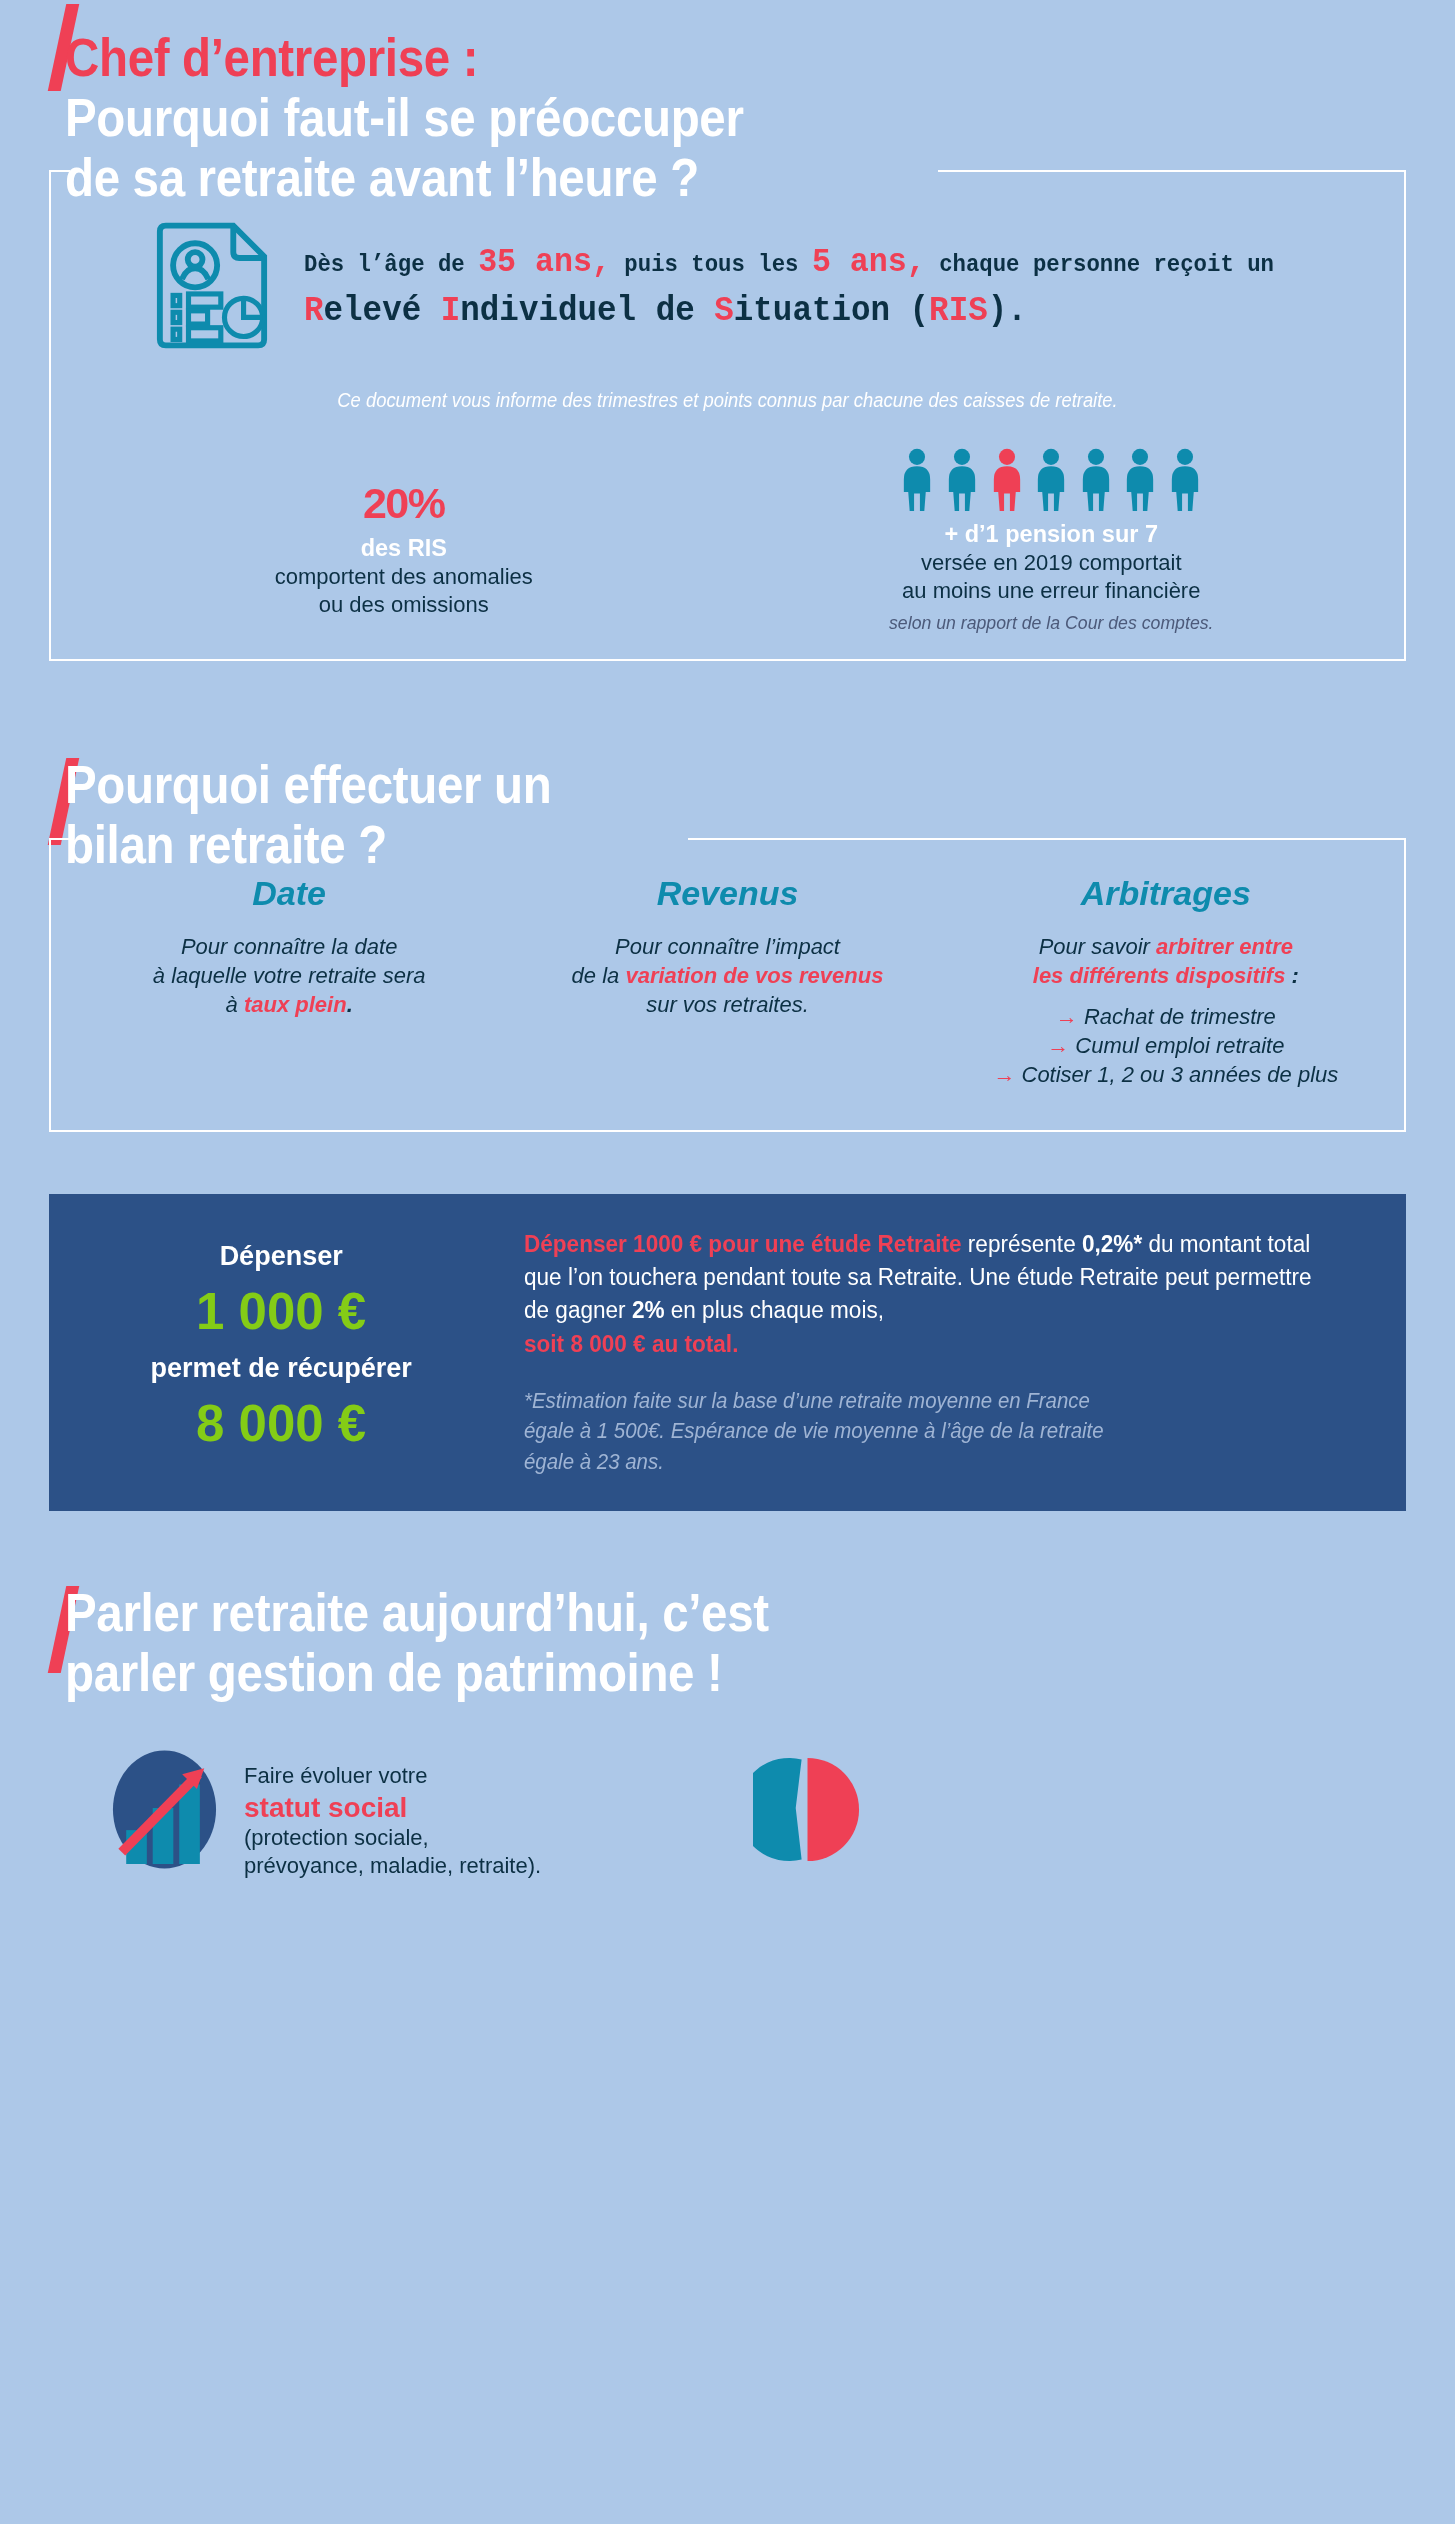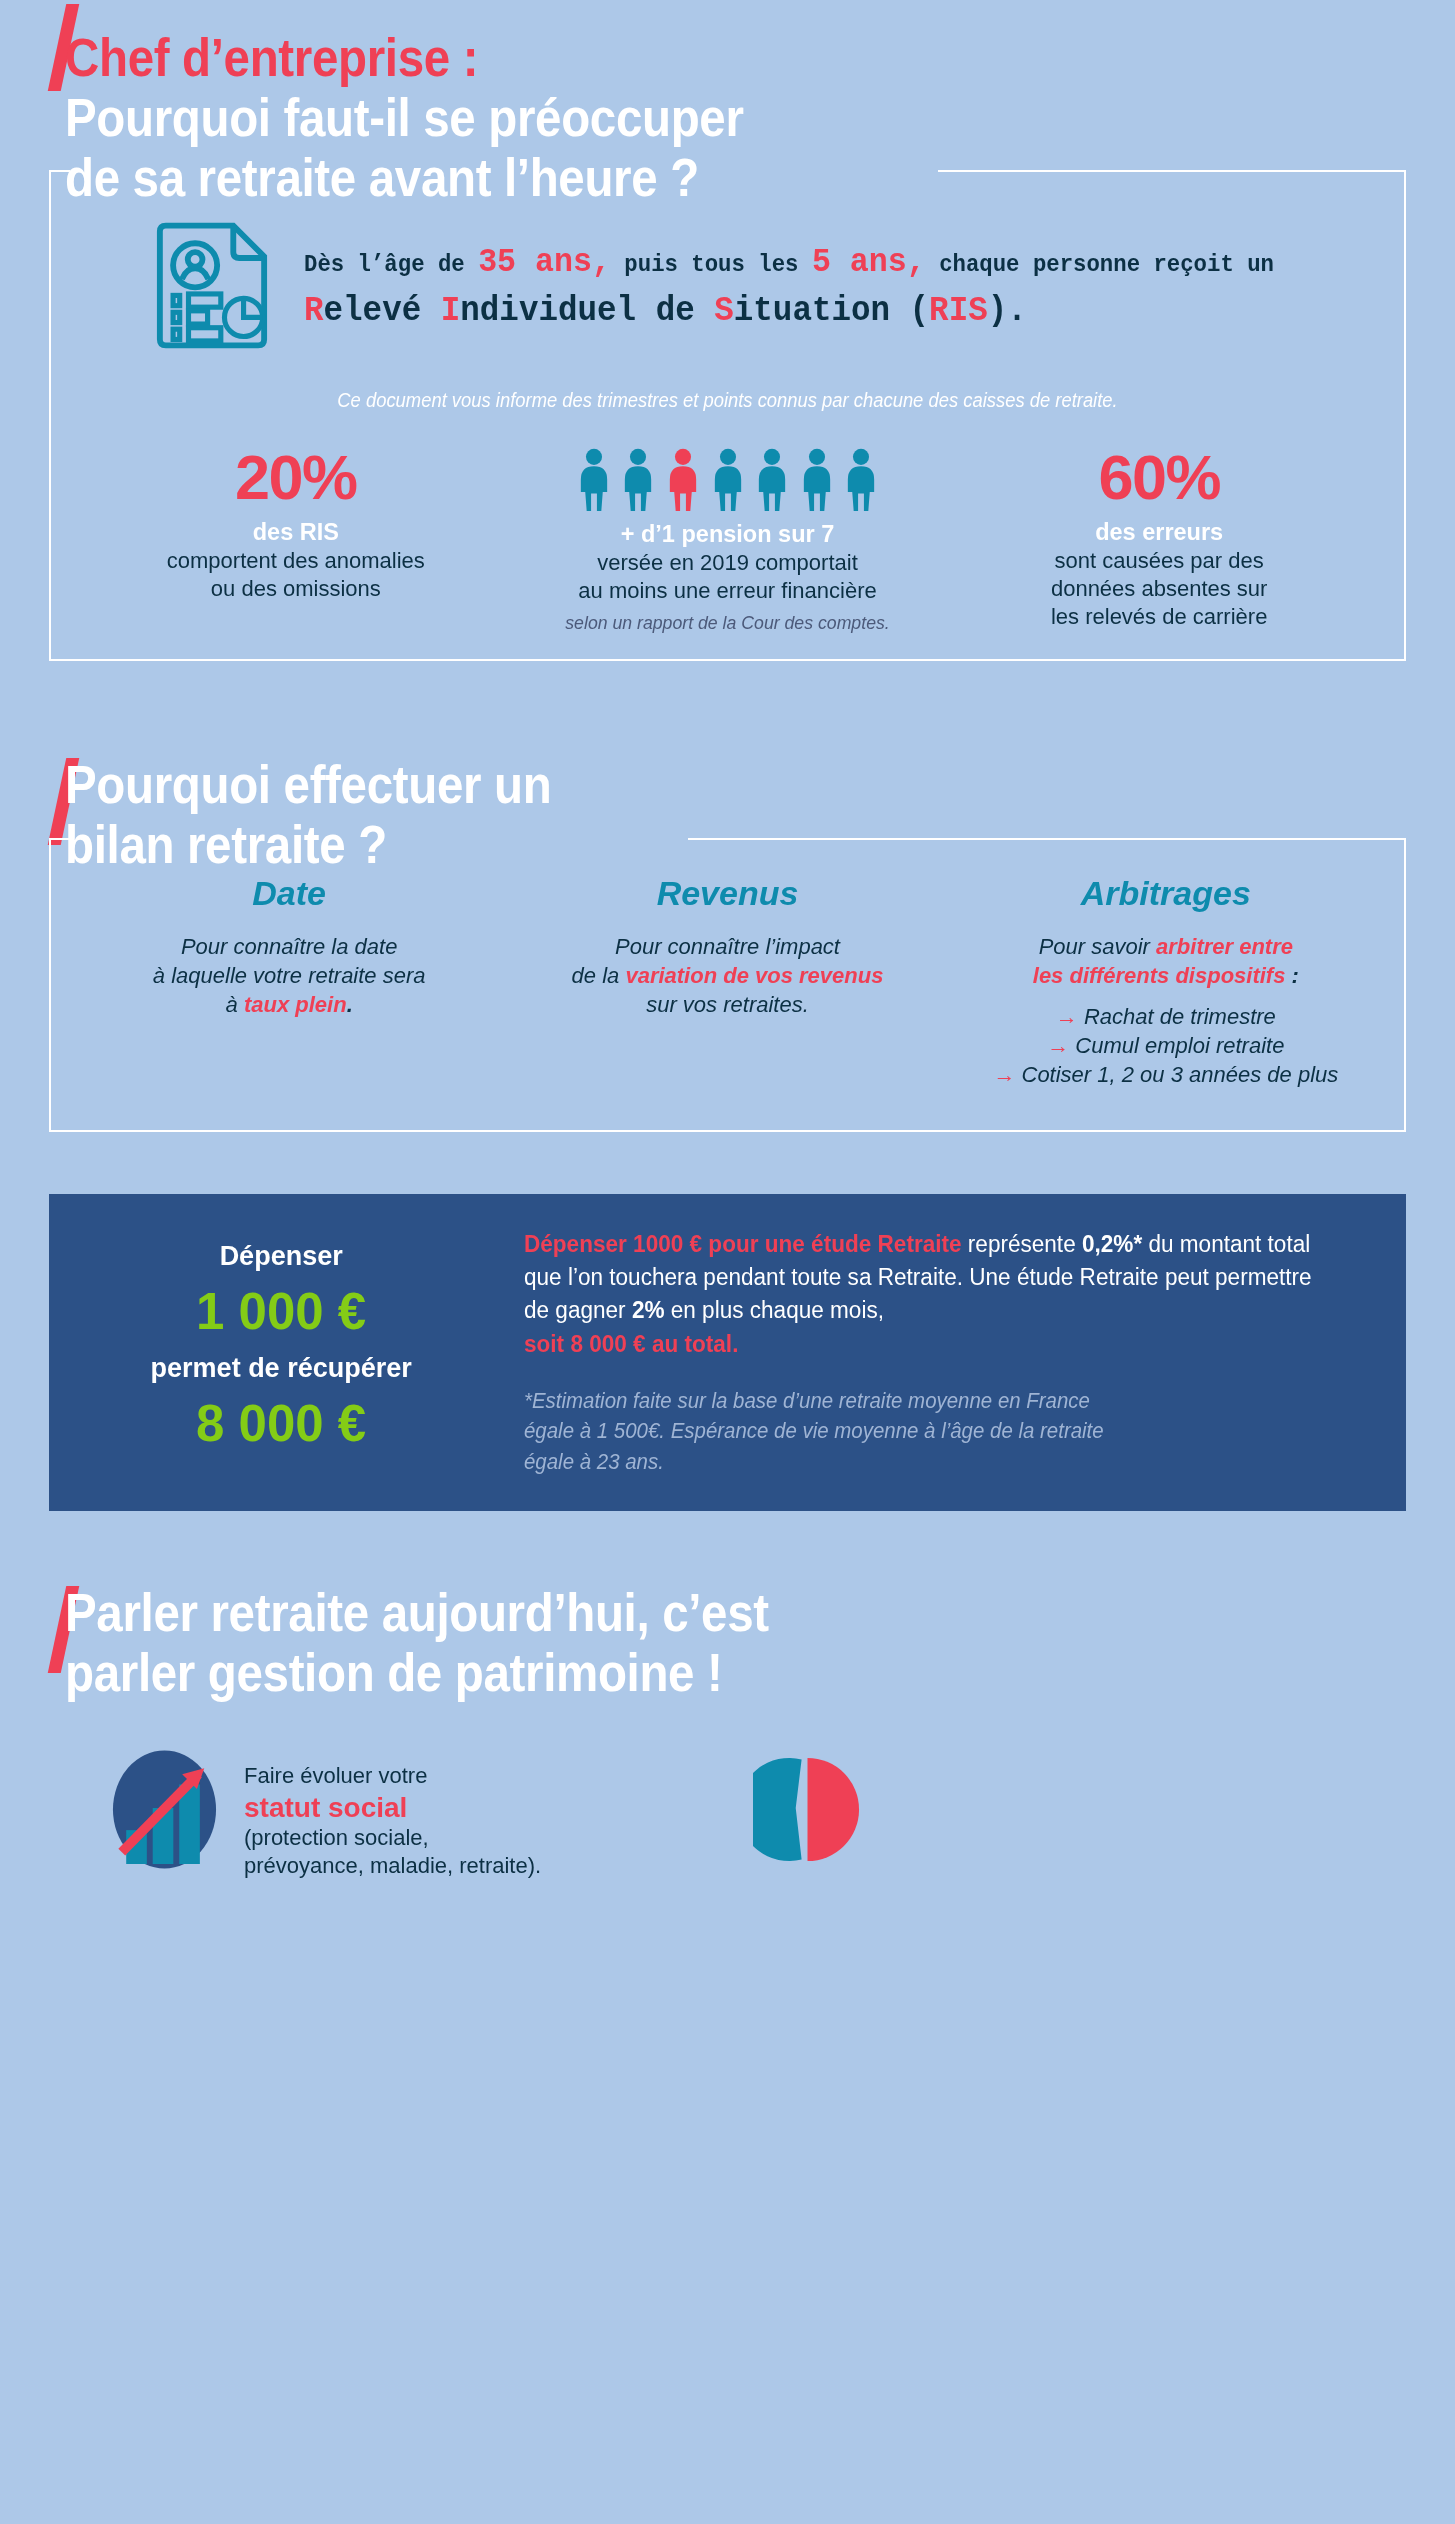--- a/index.html
+++ b/index.html
@@ -112,25 +112,26 @@
     display:flex;
     margin-top:34px;
   }
   .stat{
     flex:1 1 0;
     text-align:center;
     padding:0 10.3px;
     box-sizing:border-box;
   }
   .stat-num{
-    font-size:63px;
+    font-size:43px;
     font-weight:bold;
     color:#ef4055;
     line-height:1.0;
     letter-spacing:-1.5px;
+    margin-top:36px;
   }
   .stat-sub{
     margin-top:10.3px;
     font-size:23.5px;
     font-weight:bold;
     color:#ffffff;
   }
   .stat-desc{
     margin-top:1px;
     font-size:22px;
@@ -356,29 +357,20 @@
             </svg>
         </div>
         <div class="stat-sub">+ d’1 pension sur 7</div>
         <div class="stat-desc">
           <span>versée en 2019 comportait</span><br>
           <span>au moins une erreur financière</span>
         </div>
         <div class="stat-note">selon un rapport de la Cour des comptes.</div>
       </div>
 
-      <div class="stat">
-        <div class="stat-num">60%</div>
-        <div class="stat-sub">des erreurs</div>
-        <div class="stat-desc">
-          <span>sont causées par des</span><br>
-          <span>données absentes sur</span><br>
-          <span>les relevés de carrière</span>
-        </div>
-      </div>
 
     </div>
   </div>
 
   <div class="heading-block" id="sec2-heading">
     <div class="slash"></div>
     <div class="heading-line">Pourquoi effectuer un</div>
     <div class="heading-line" style="position:relative;z-index:3;">bilan retraite ?</div>
   </div>
 

